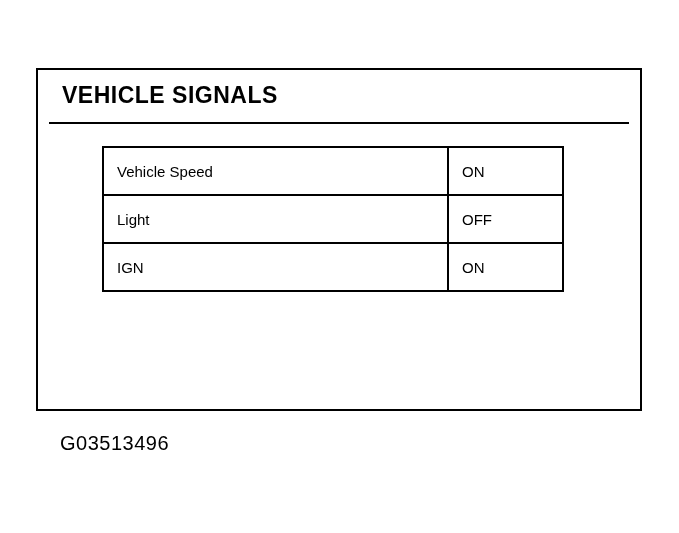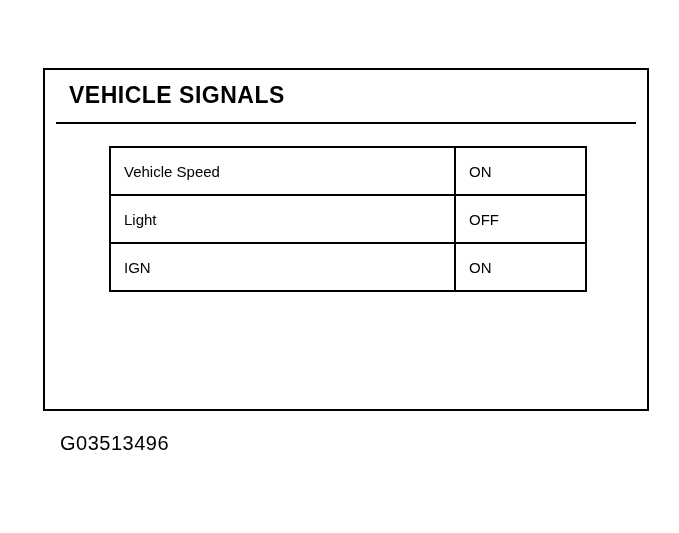--- a/index.html
+++ b/index.html
@@ -21,21 +21,20 @@
   }
   .outer-frame {
     position: absolute;
     left: 36px;
     top: 68px;
     width: 606px;
     height: 343px;
     border: 2px solid #000000;
     background: #ffffff;
     box-sizing: border-box;
-    margin-left: 7px;
   }
   .panel-title {
     position: absolute;
     left: 24px;
     top: 12px;
     font-size: 23px;
     font-weight: bold;
     letter-spacing: 0.5px;
     font-family: "Liberation Sans", sans-serif;
     white-space: nowrap;
@@ -59,21 +58,21 @@
   .signals-table td {
     border: 2px solid #000000;
     height: 48px;
     padding: 0 0 0 13px;
     font-size: 15px;
     font-family: "Liberation Sans", sans-serif;
     vertical-align: middle;
     box-sizing: border-box;
   }
   .col-name { width: 345px; }
-  .col-value { width: 131px; }
+  .col-value { width: 115px; }
   .caption {
     position: absolute;
     left: 36px;
     top: 432px;
     font-size: 20px;
     letter-spacing: 0.5px;
     font-family: "Liberation Sans", sans-serif;
     margin-left: 24px;
   }
 </style>

